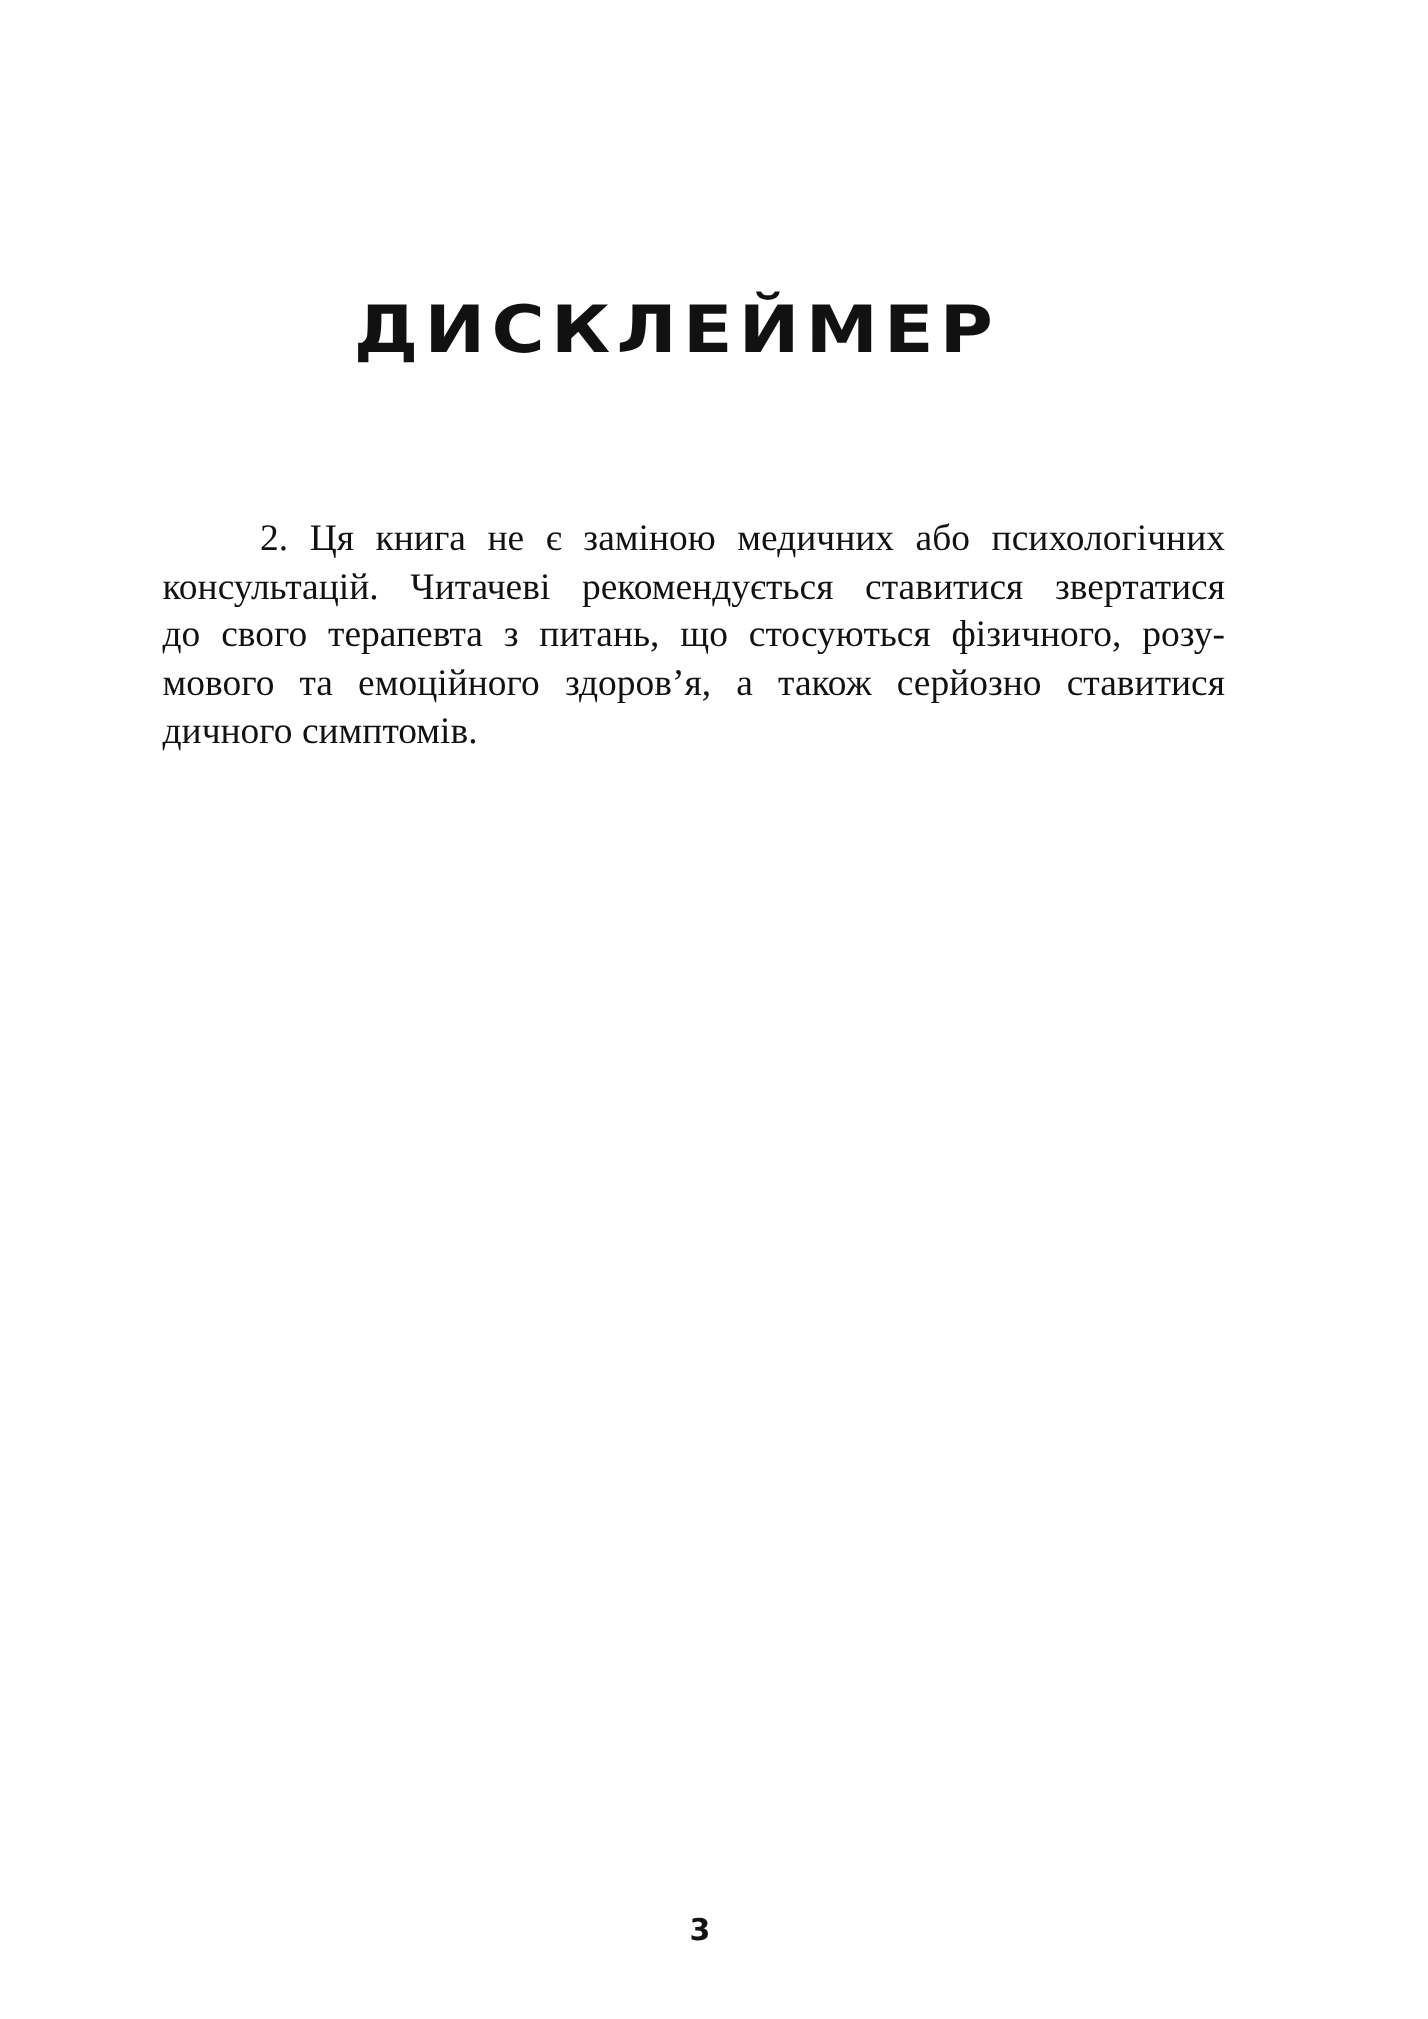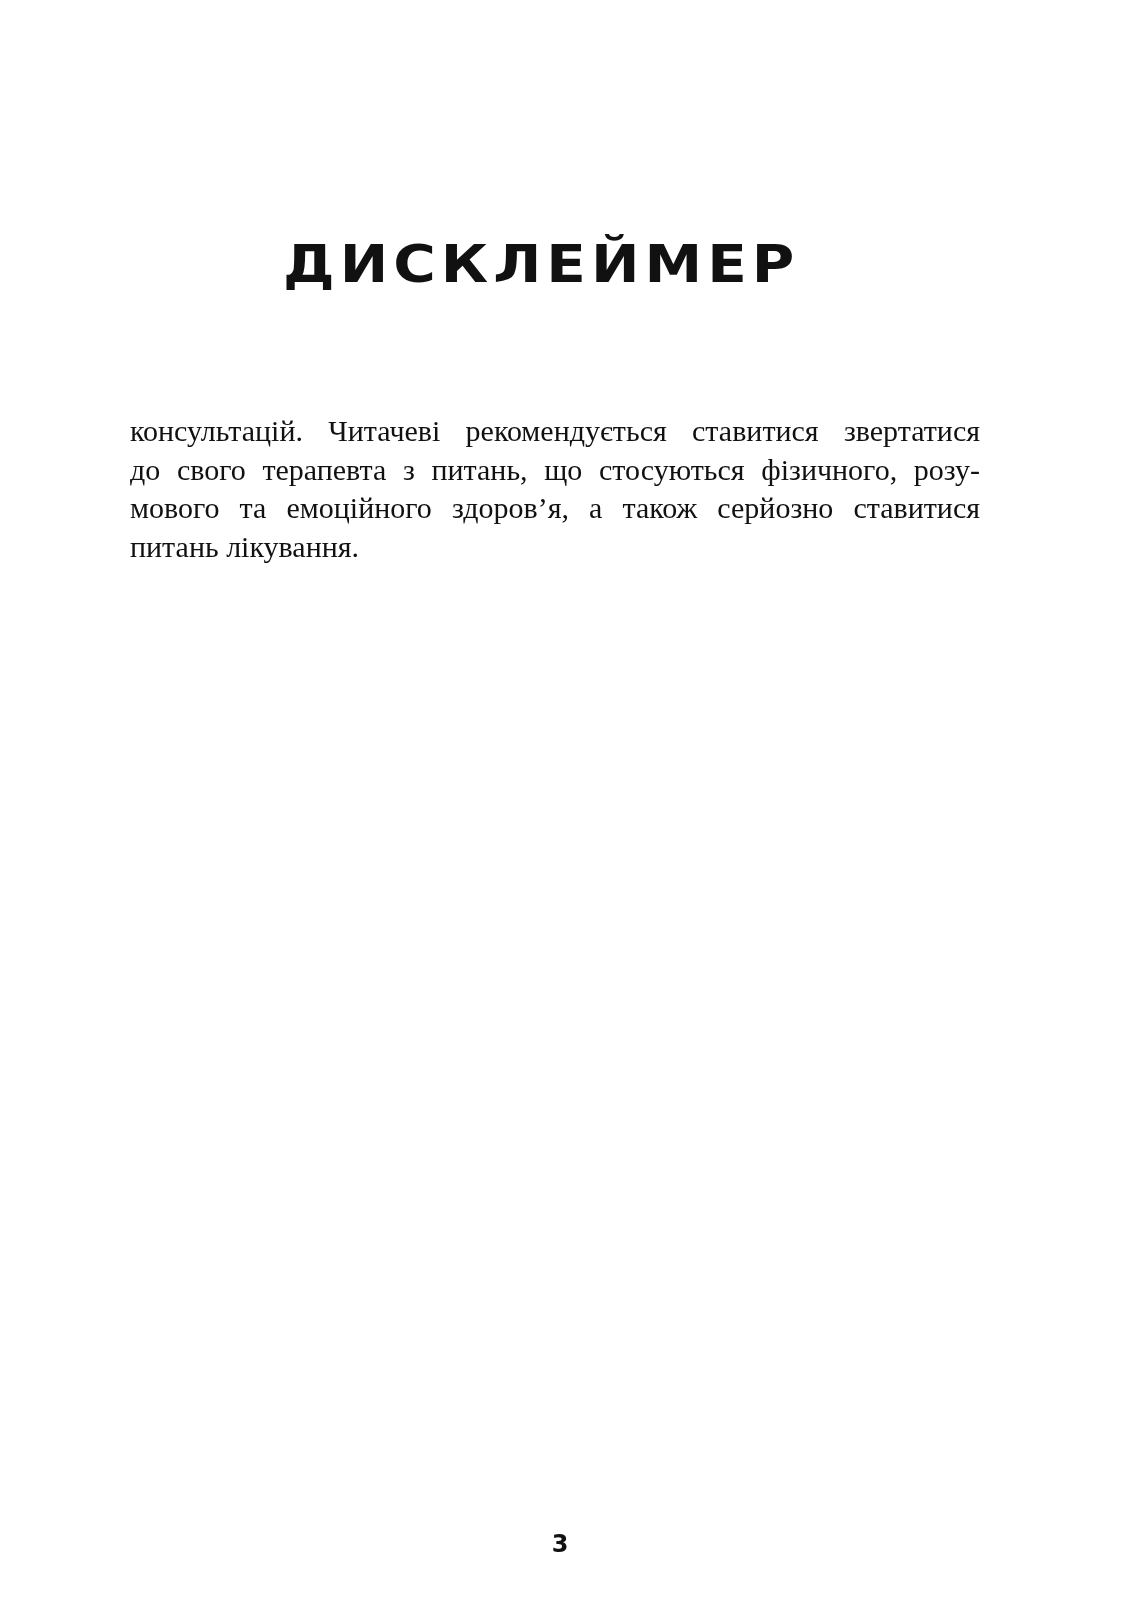--- a/index.html
+++ b/index.html
@@ -71,22 +71,23 @@
   </style>
 </head>
 <body>
 
 <div class="page">
 
   <div class="title">ДИСКЛЕЙМЕР</div>
 
   <div class="body-text">
     <div class="para-block" style="margin-top:10px;">
+      <span class="line indent">2. Ця книга не є заміною медичних або психологічних</span>
       <span class="line">консультацій. Читачеві рекомендується ставитися звертатися</span>
       <span class="line">до свого терапевта з питань, що стосуються фізичного, розу-</span>
       <span class="line">мового та емоційного здоров’я, а також серйозно ставитися</span>
-      <span class="line last">питань лікування.</span>
+      <span class="line last">дичного симптомів.</span>
     </div>
   </div>
 
   <div class="page-number">3</div>
 
 </div>
 
 </body></html>

